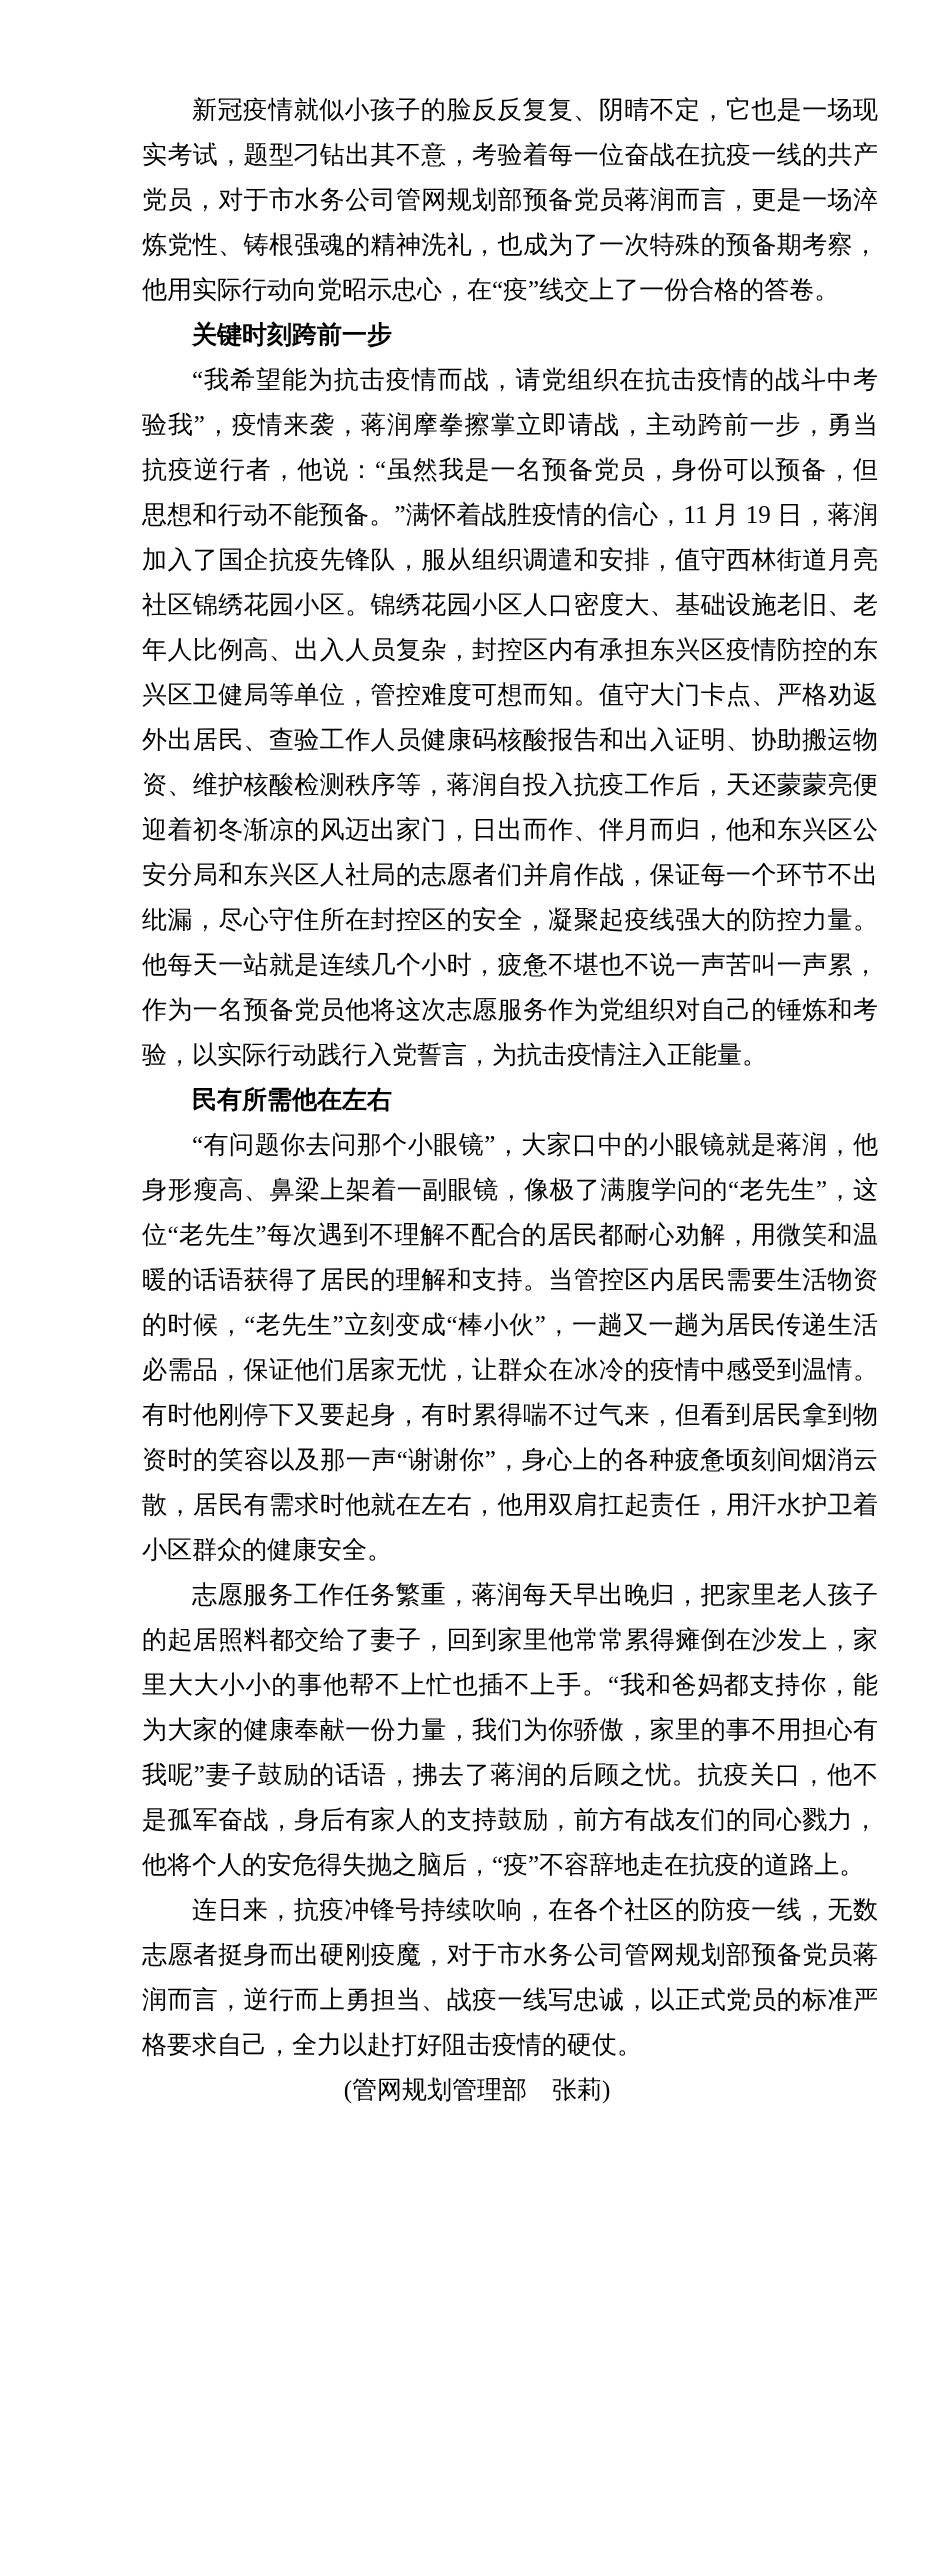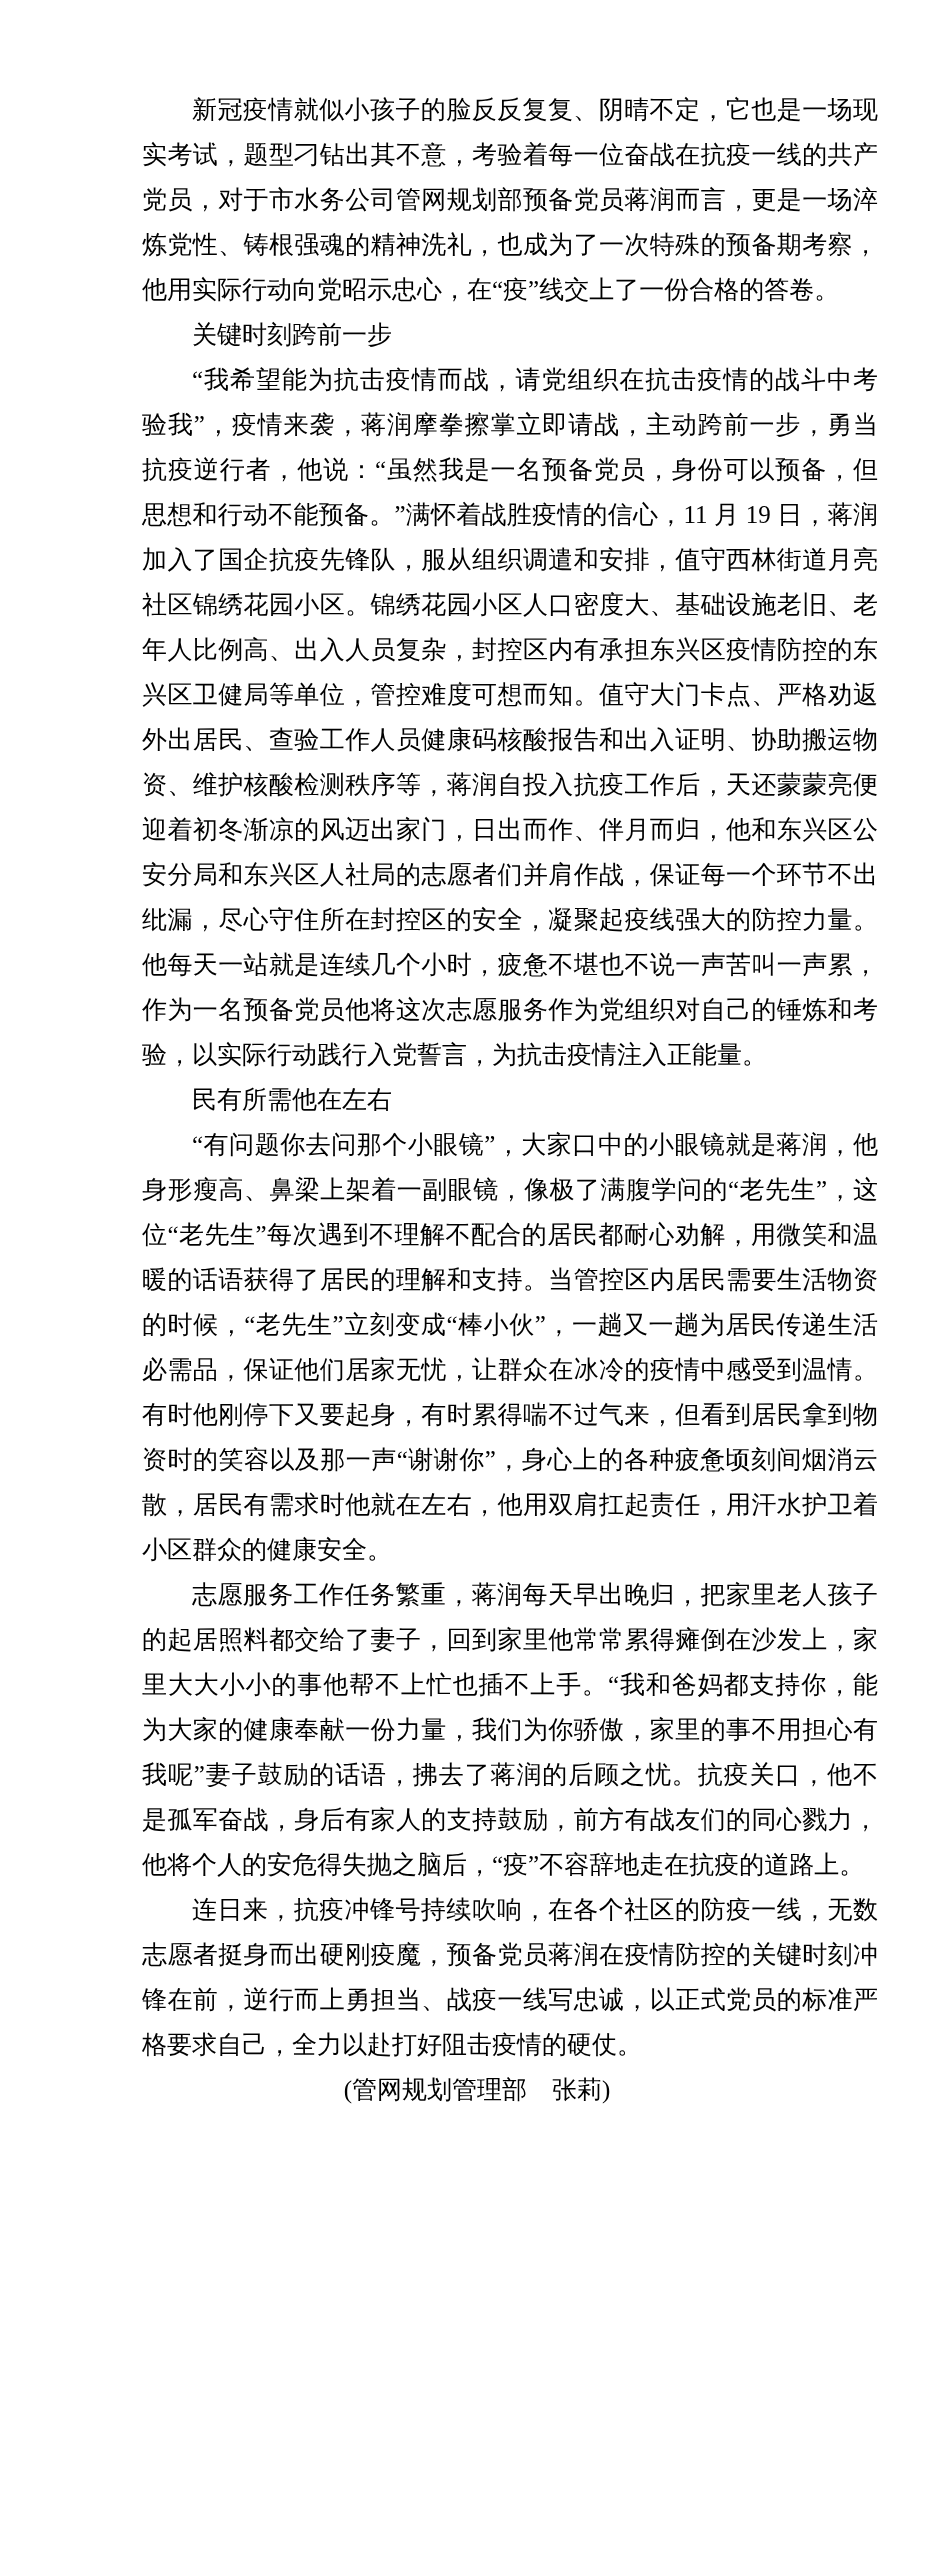--- a/index.html
+++ b/index.html
@@ -24,21 +24,21 @@
     color: #000000;
   }
   .para {
     margin: 0;
     text-align: justify;
     text-indent: 2em;
     word-break: break-all;
   }
   .heading {
     margin: 0;
-    font-weight: normal;
+    font-weight: bold;
     text-indent: 2em;
     font-size: inherit;
     line-height: inherit;
   }
   .signature {
     margin: 0;
     text-indent: 0;
     text-align: center;
     padding-right: 66px;
   }
@@ -53,17 +53,17 @@
 
   <p class="para">“我希望能为抗击疫情而战，请党组织在抗击疫情的战斗中考验我”，疫情来袭，蒋润摩拳擦掌立即请战，主动跨前一步，勇当抗疫逆行者，他说：“虽然我是一名预备党员，身份可以预备，但思想和行动不能预备。”满怀着战胜疫情的信心，11 月 19 日，蒋润加入了国企抗疫先锋队，服从组织调遣和安排，值守西林街道月亮社区锦绣花园小区。锦绣花园小区人口密度大、基础设施老旧、老年人比例高、出入人员复杂，封控区内有承担东兴区疫情防控的东兴区卫健局等单位，管控难度可想而知。值守大门卡点、严格劝返外出居民、查验工作人员健康码核酸报告和出入证明、协助搬运物资、维护核酸检测秩序等，蒋润自投入抗疫工作后，天还蒙蒙亮便迎着初冬渐凉的风迈出家门，日出而作、伴月而归，他和东兴区公安分局和东兴区人社局的志愿者们并肩作战，保证每一个环节不出纰漏，尽心守住所在封控区的安全，凝聚起疫线强大的防控力量。他每天一站就是连续几个小时，疲惫不堪也不说一声苦叫一声累，作为一名预备党员他将这次志愿服务作为党组织对自己的锤炼和考验，以实际行动践行入党誓言，为抗击疫情注入正能量。</p>
 
   <h2 class="heading">民有所需他在左右</h2>
 
   <p class="para">“有问题你去问那个小眼镜”，大家口中的小眼镜就是蒋润，他身形瘦高、鼻梁上架着一副眼镜，像极了满腹学问的“老先生”，这位“老先生”每次遇到不理解不配合的居民都耐心劝解，用微笑和温暖的话语获得了居民的理解和支持。当管控区内居民需要生活物资的时候，“老先生”立刻变成“棒小伙”，一趟又一趟为居民传递生活必需品，保证他们居家无忧，让群众在冰冷的疫情中感受到温情。有时他刚停下又要起身，有时累得喘不过气来，但看到居民拿到物资时的笑容以及那一声“谢谢你”，身心上的各种疲惫顷刻间烟消云散，居民有需求时他就在左右，他用双肩扛起责任，用汗水护卫着小区群众的健康安全。</p>
 
 
   <p class="para">志愿服务工作任务繁重，蒋润每天早出晚归，把家里老人孩子的起居照料都交给了妻子，回到家里他常常累得瘫倒在沙发上，家里大大小小的事他帮不上忙也插不上手。“我和爸妈都支持你，能为大家的健康奉献一份力量，我们为你骄傲，家里的事不用担心有我呢”妻子鼓励的话语，拂去了蒋润的后顾之忧。抗疫关口，他不是孤军奋战，身后有家人的支持鼓励，前方有战友们的同心戮力，他将个人的安危得失抛之脑后，“疫”不容辞地走在抗疫的道路上。</p>
 
-  <p class="para">连日来，抗疫冲锋号持续吹响，在各个社区的防疫一线，无数志愿者挺身而出硬刚疫魔，预备党员蒋润在疫情防控的关键时刻冲锋在前，逆行而上勇担当、战疫一线写忠诚，以正式党员的标准严格要求自己，全力以赴打好阻击疫情的硬仗。</p>
+  <p class="para">连日来，抗疫冲锋号持续吹响，在各个社区的防疫一线，无数志愿者挺身而出硬刚疫魔，对于市水务公司管网规划部预备党员蒋润而言，逆行而上勇担当、战疫一线写忠诚，以正式党员的标准严格要求自己，全力以赴打好阻击疫情的硬仗。</p>
 
   <p class="para signature">(管网规划管理部　张莉)</p>
 </div>
 
 
 </body></html>

